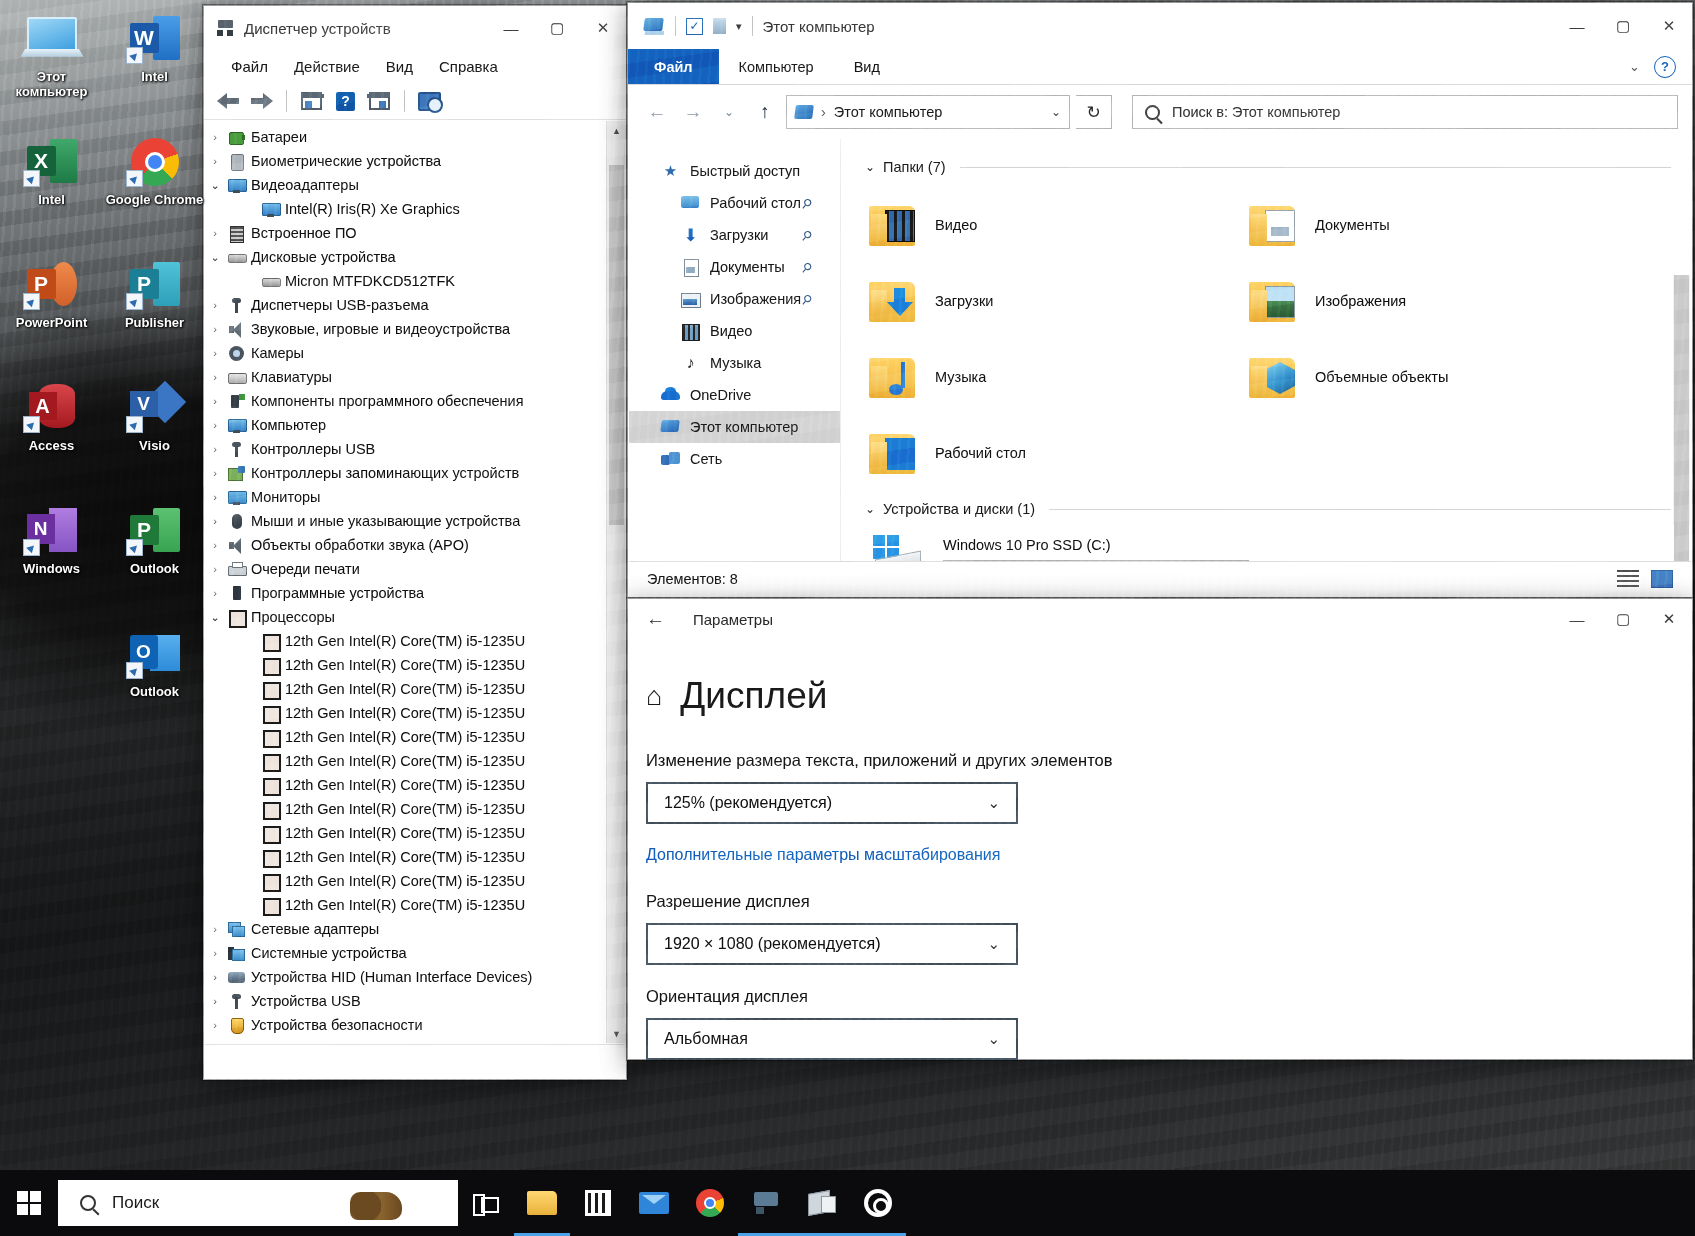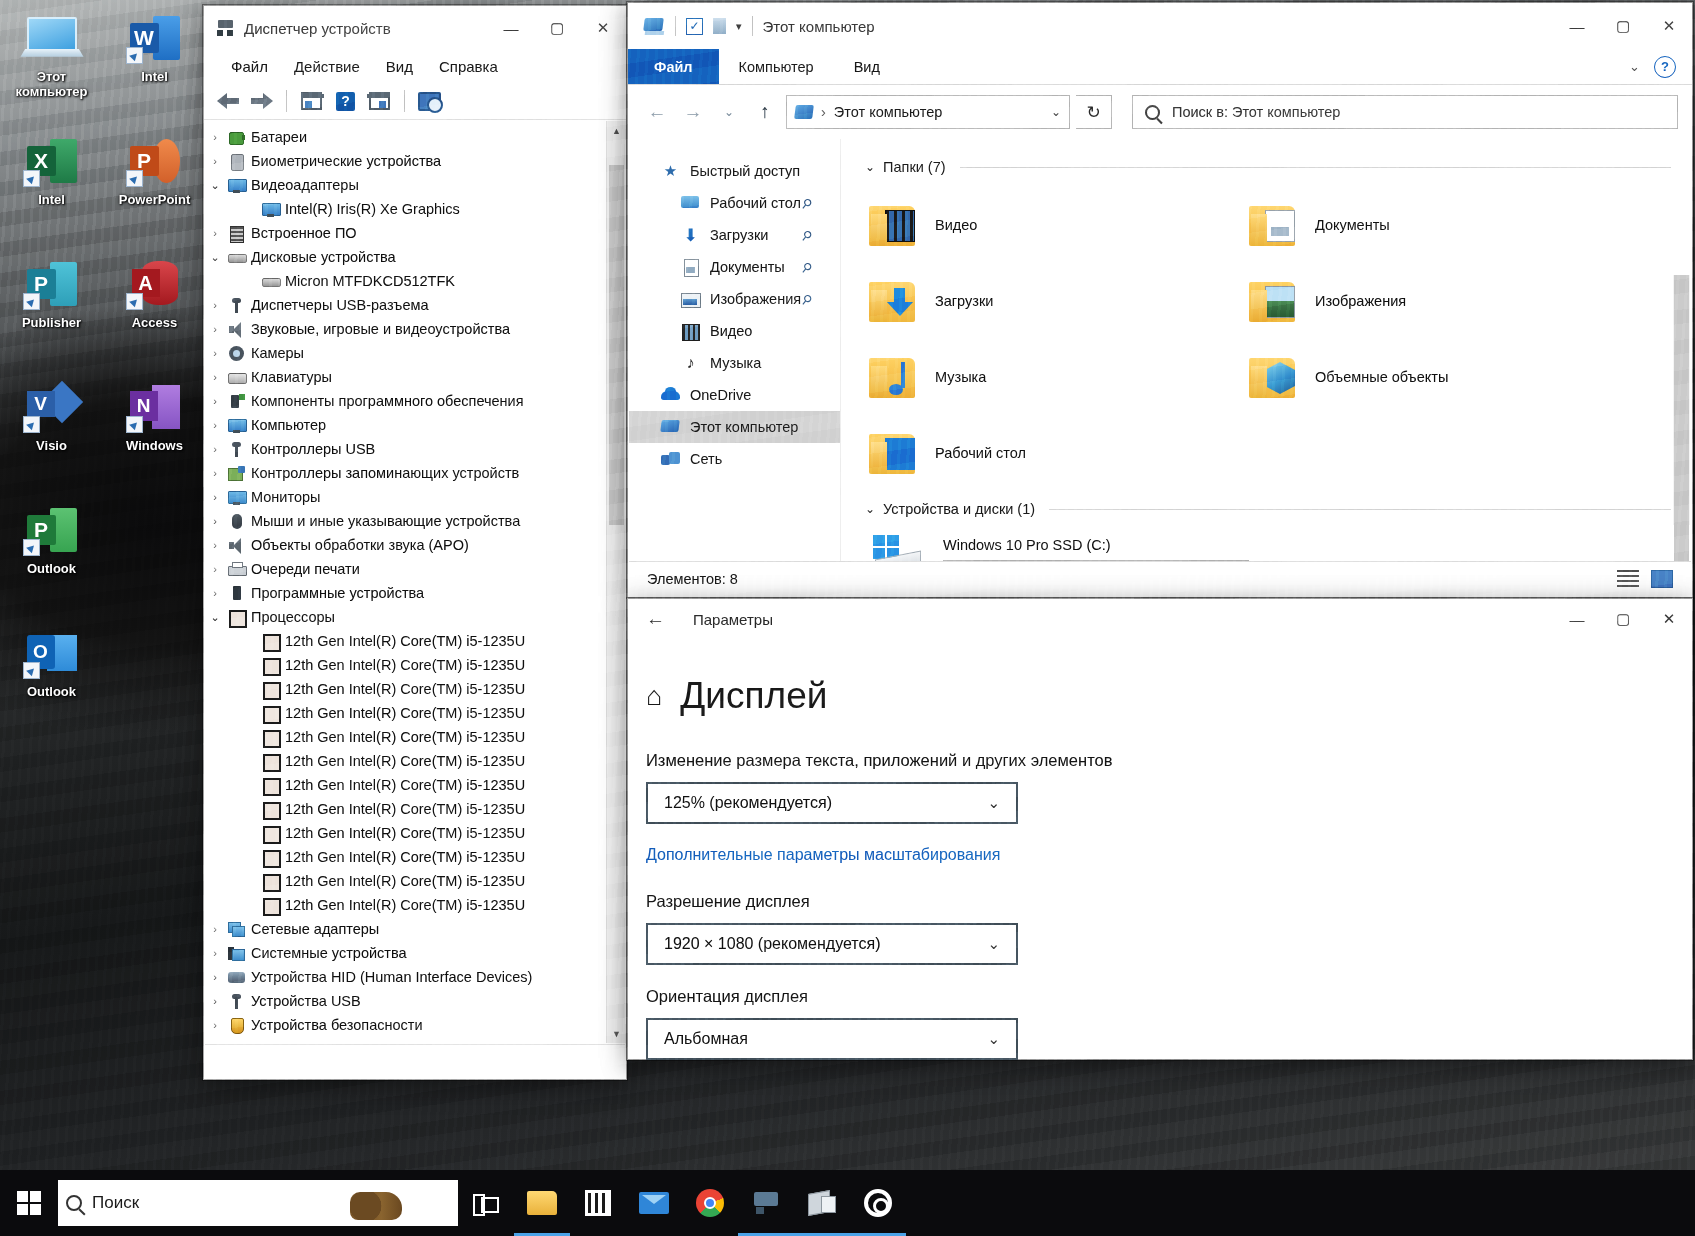--- a/index.html
+++ b/index.html
@@ -277,21 +277,21 @@
   .st-link{font-size:16px;color:#1668c1;margin-bottom:28px;}
 
   
   #taskbar{position:absolute;left:0;bottom:0;width:1695px;height:66px;background:#0b0b0d;display:flex;align-items:center;z-index:20;}
   .tb-start{width:58px;height:66px;display:flex;align-items:center;justify-content:center;}
   .winlogo{width:24px;height:24px;background:
     linear-gradient(#fff,#fff) 0 0/11px 11px no-repeat,
     linear-gradient(#fff,#fff) 13px 0/11px 11px no-repeat,
     linear-gradient(#fff,#fff) 0 13px/11px 11px no-repeat,
     linear-gradient(#fff,#fff) 13px 13px/11px 11px no-repeat;}
-  .tb-search{width:400px;height:46px;background:#fff;display:flex;align-items:center;gap:10px;padding-left:8px;position:relative;overflow:hidden;}
+  .tb-search{width:400px;height:46px;background:#fff;display:flex;align-items:center;gap:16px;padding-left:22px;position:relative;overflow:hidden;}
   .tb-search .mag{width:16px;height:16px;border:2px solid #333;border-radius:50%;position:relative;}
   .tb-search .mag::after{content:"";position:absolute;right:-6px;bottom:-4px;width:8px;height:2px;background:#333;transform:rotate(45deg);}
   .tb-search .txt{font-size:17px;color:#1a1a1a;}
   .tb-search .bull{position:absolute;right:56px;top:12px;width:52px;height:28px;background:
     radial-gradient(circle at 30% 50%, #6b4a22 0 40%, transparent 41%),
     linear-gradient(90deg,#7a5527 30%,#8a642f 60%,#6a4820 100%);
     border-radius:10px 16px 10px 8px;}
   .tb-ico-btn{width:56px;height:66px;display:flex;align-items:center;justify-content:center;}
   .tv-task{width:26px;height:20px;position:relative;}
   .tv-task::before{content:"";position:absolute;left:0;top:1px;width:8px;height:18px;border:2px solid #fff;}
@@ -345,20 +345,27 @@
       <div class="glyph">
         <div class="ofc">
             <div class="r" style="background:linear-gradient(#3fa96a,#1e7a46)"></div>
             <div class="l" style="background:#14633a">X</div>
           </div>
         <div class="shortcut-arrow"></div>
       </div>
       <div class="lbl">Intel</div>
     </div>
 
+    <div class="dicon">
+      <div class="glyph">
+          <div class="chrome"></div>
+          <div class="shortcut-arrow"></div>
+        </div>
+      <div class="lbl">Google Chrome</div>
+    </div>
 
     <div class="dicon">
       <div class="glyph">
         <div class="ofc">
             <div class="r" style="background:linear-gradient(#f08a4b,#d2602a);border-radius:50%"></div>
             <div class="l" style="background:#c04a18">P</div>
           </div>
         <div class="shortcut-arrow"></div>
       </div>
       <div class="lbl">PowerPoint</div>

